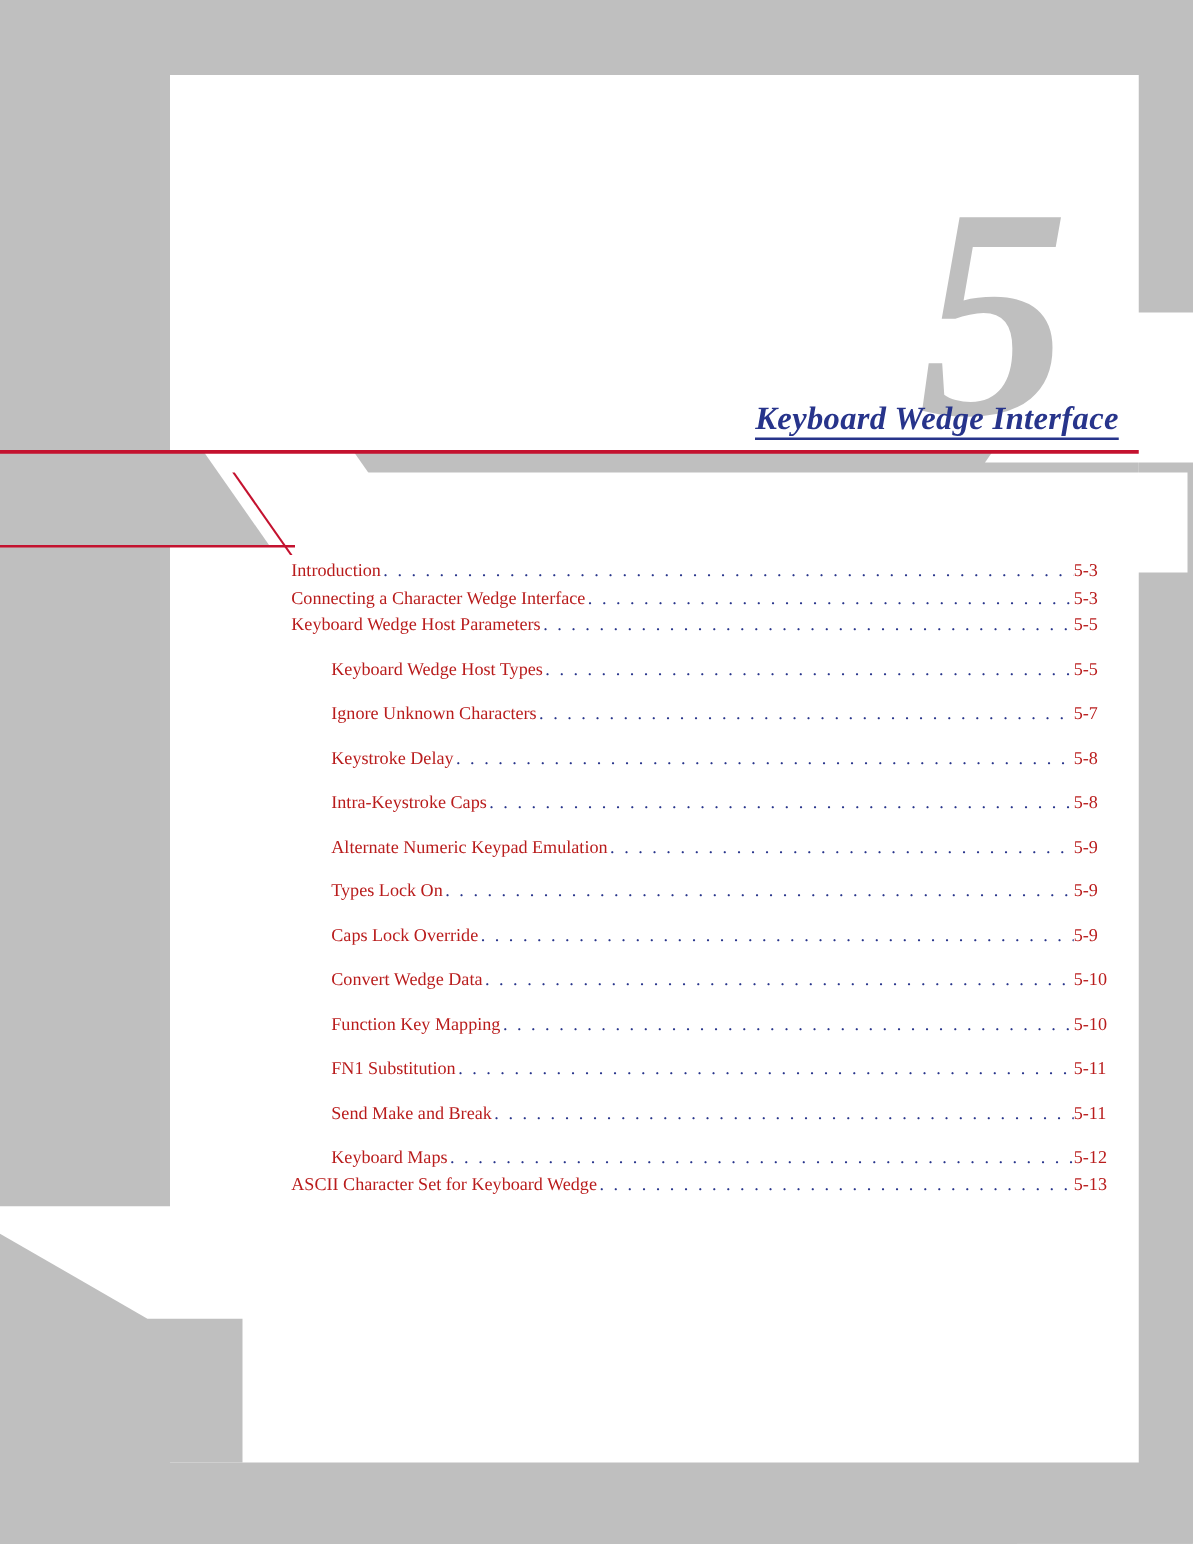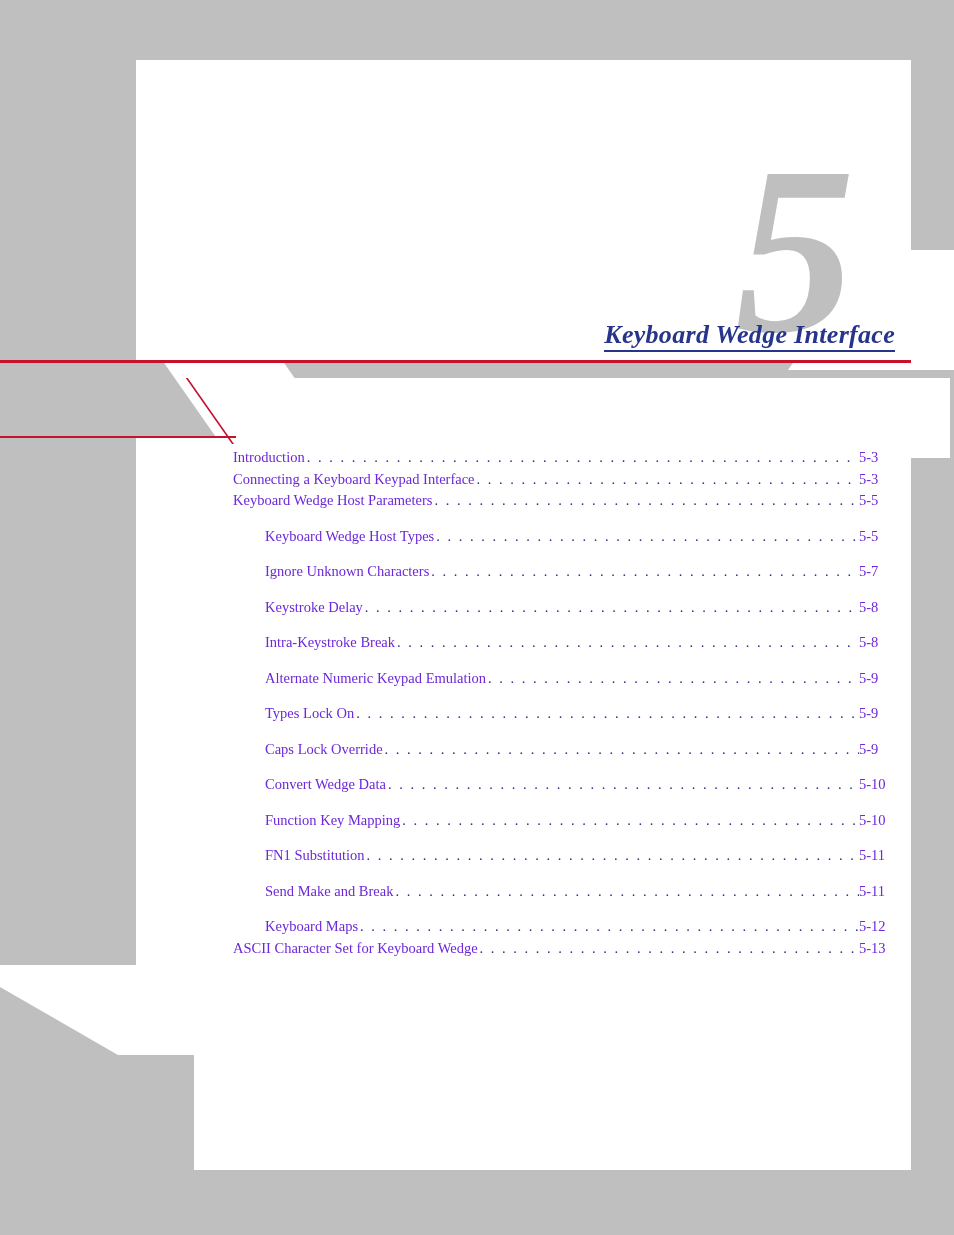--- a/index.html
+++ b/index.html
@@ -137,21 +137,21 @@
     transform: skewX(60deg);
     z-index: 3;
   }
   
   .toc {
     position: absolute;
     left: 233px;
     top: 449px;
     width: 660px;
     font-size: 14.5px;
-    color: #6d28d9;
+    color: #b91c1c;
     z-index: 8;
   }
   .toc-row {
     display: flex;
     align-items: baseline;
     height: 21.5px;
     white-space: nowrap;
   }
   .toc-row.indent { padding-left: 32px; margin-top: 14px; }
   .toc-label { flex: 0 0 auto; }
@@ -189,21 +189,21 @@
 <div class="footer-tri"></div>
 <div class="footer-tri-cut"></div>
 
 <div class="toc" id="toc">
     <div class="toc-row">
       <span class="toc-label">Introduction</span>
       <span class="toc-dots"></span>
       <span class="toc-page">5-3</span>
     </div>
     <div class="toc-row">
-      <span class="toc-label">Connecting a Keyboard Keypad Interface</span>
+      <span class="toc-label">Connecting a Character Wedge Interface</span>
       <span class="toc-dots"></span>
       <span class="toc-page">5-3</span>
     </div>
     <div class="toc-row">
       <span class="toc-label">Keyboard Wedge Host Parameters</span>
       <span class="toc-dots"></span>
       <span class="toc-page">5-5</span>
     </div>
     <div class="toc-row indent">
       <span class="toc-label">Keyboard Wedge Host Types</span>
@@ -214,21 +214,21 @@
       <span class="toc-label">Ignore Unknown Characters</span>
       <span class="toc-dots"></span>
       <span class="toc-page">5-7</span>
     </div>
     <div class="toc-row indent">
       <span class="toc-label">Keystroke Delay</span>
       <span class="toc-dots"></span>
       <span class="toc-page">5-8</span>
     </div>
     <div class="toc-row indent">
-      <span class="toc-label">Intra-Keystroke Break</span>
+      <span class="toc-label">Intra-Keystroke Caps</span>
       <span class="toc-dots"></span>
       <span class="toc-page">5-8</span>
     </div>
     <div class="toc-row indent">
       <span class="toc-label">Alternate Numeric Keypad Emulation</span>
       <span class="toc-dots"></span>
       <span class="toc-page">5-9</span>
     </div>
     <div class="toc-row indent">
       <span class="toc-label">Types Lock On</span>

